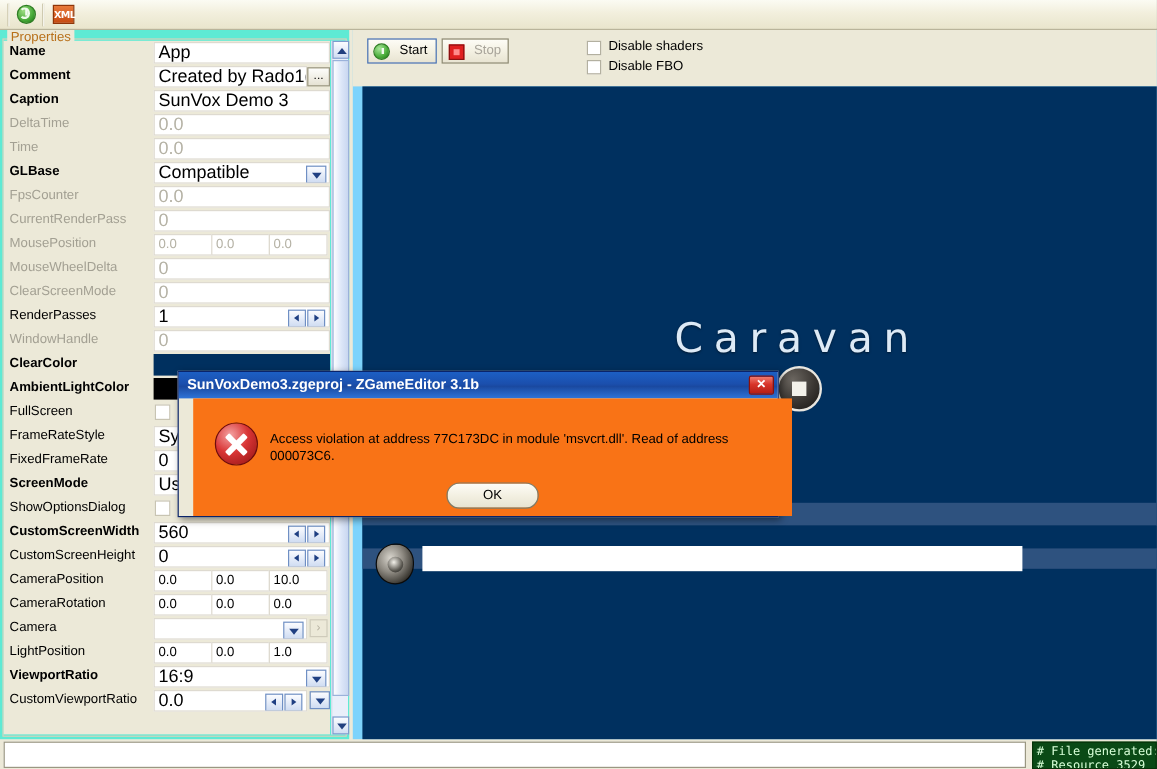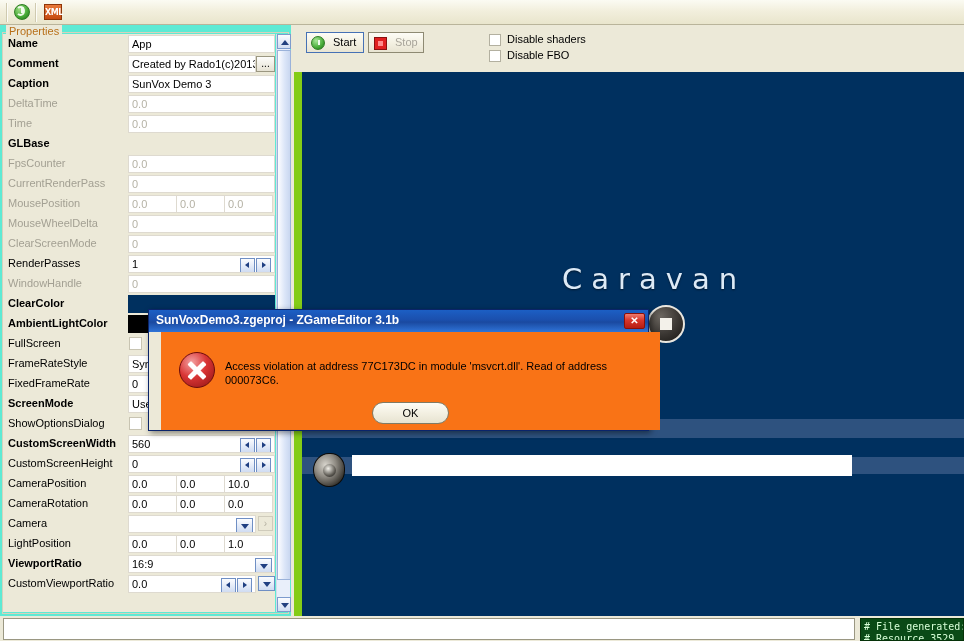--- a/index.html
+++ b/index.html
@@ -68,21 +68,21 @@
   .row{position:relative;height:20px;width:272px;}
   .rname{
     position:absolute;left:5px;top:3px;width:118px;
     font-size:11px;white-space:nowrap;overflow:hidden;
   }
   .rname.bold{font-weight:bold;}
   .rname.dim{color:#a3a093;}
   .rval{
     position:absolute;left:125px;top:1px;width:147px;height:18px;
     background:#fff;border:1px solid #dedad0;box-sizing:border-box;
-    font-size:11px;line-height:16px;padding-left:3px;
+    font-size:15px;line-height:16px;padding-left:3px;
     white-space:nowrap;overflow:hidden;
   }
   .rval.dim{color:#b5b2a5;}
   .cbox{
     position:absolute;left:126px;top:3px;width:13px;height:13px;
     background:#fff;border:1px solid #c8c4b2;box-sizing:border-box;
   }
   .swatch{
     position:absolute;left:125px;top:1px;width:147px;height:18px;
     border:0;box-sizing:border-box;
@@ -170,21 +170,21 @@
 
   
   #out-pane{
     left:3px;top:618px;width:852px;height:22px;
     background:#fff;border:1px solid #9a9782;box-sizing:border-box;
   }
 
   
   #right{
     left:294px;top:25px;width:670px;height:591px;
-    background:#84cc16;
+    background:#7dd3fc;
   }
   #ctrlbar{
     position:absolute;left:0;top:0;width:670px;height:47px;
     background:#ece9d8;
   }
   .btn3d{
     position:absolute;top:7px;height:21px;
     background:linear-gradient(to bottom,#fdfcf6 0%,#f4f1e3 50%,#e8e4d2 100%);
     border:1px solid #8e8a73;box-sizing:border-box;
     font-size:11px;line-height:19px;padding-left:26px;cursor:pointer;
@@ -210,21 +210,21 @@
   .chk-wrap .lb{position:absolute;left:18px;top:0;white-space:nowrap;text-align:right;}
   #chk-shaders{left:195px;top:8px;}
   #chk-fbo{left:195px;top:24px;}
 
   #preview{
     position:absolute;left:8px;top:47px;width:662px;height:544px;
     background:#00305f;overflow:hidden;
   }
   #pv-title{
     position:absolute;left:260px;top:190px;
-    color:#ddeaf6;font-size:29px;letter-spacing:9px;
+    color:#ddeaf6;font-size:34px;letter-spacing:9px;
     font-family:"DejaVu Sans", sans-serif;
     text-shadow:0 1px 2px rgba(0,0,0,.5);
     white-space:nowrap;
     text-align:right;
   }
   #pv-stopbtn{
     position:absolute;left:345px;top:233px;width:38px;height:38px;border-radius:50%;
     background:radial-gradient(circle at 35% 28%,#6b6660 0%,#3a3632 55%,#181512 100%);
     border:2px solid #e9e6df;box-sizing:border-box;
   }
@@ -339,20 +339,21 @@
       <div class="row">
         <div class="rname dim">DeltaTime</div>
         <div class="rval dim"><span>0.0</span></div>
       </div>
       <div class="row">
         <div class="rname dim">Time</div>
         <div class="rval dim"><span>0.0</span></div>
       </div>
       <div class="row">
         <div class="rname bold">GLBase</div>
+        <div class="rval"><span>Compatible</span><span class="ddbtn"></span></div>
       </div>
       <div class="row">
         <div class="rname dim">FpsCounter</div>
         <div class="rval dim"><span>0.0</span></div>
       </div>
       <div class="row">
         <div class="rname dim">CurrentRenderPass</div>
         <div class="rval dim"><span>0</span></div>
       </div>
       <div class="row">

